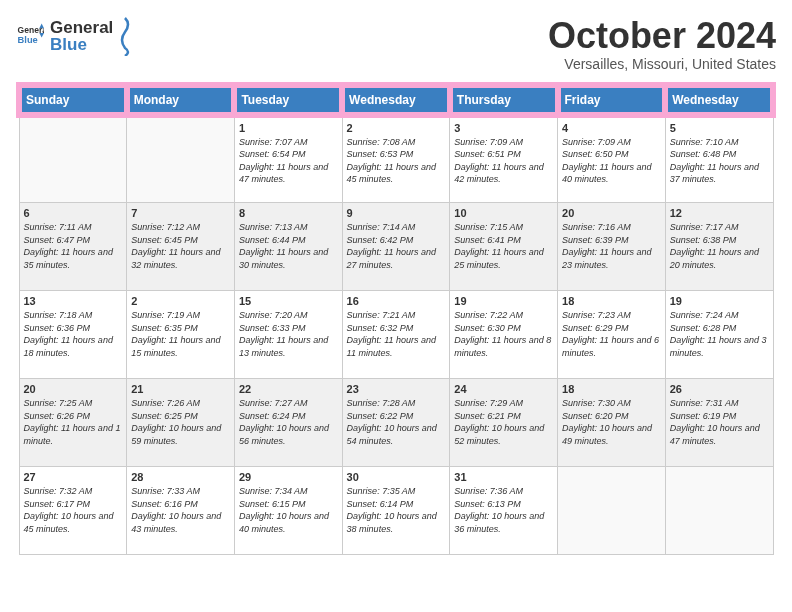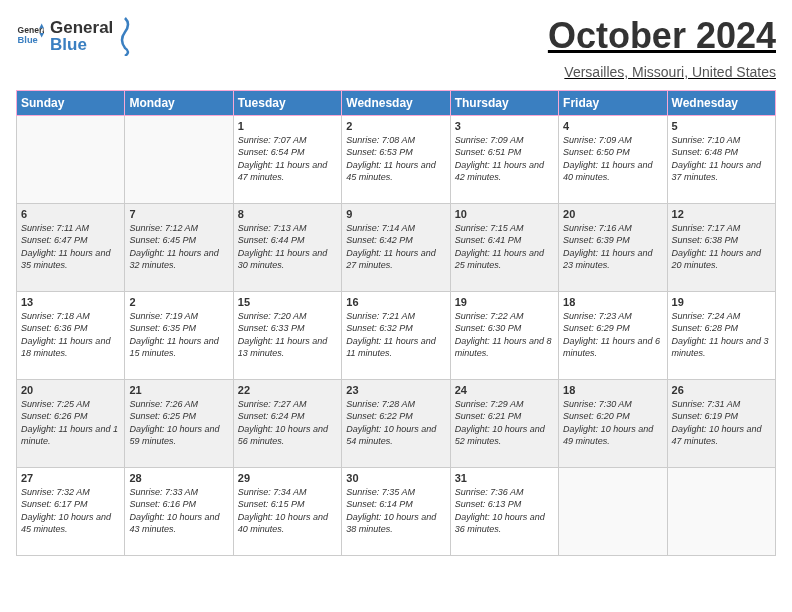--- a/index.html
+++ b/index.html
@@ -20,46 +20,44 @@
       display: flex;
       align-items: center;
     }
     .logo-icon {
       width: 28px;
       height: 28px;
       margin-right: 2px;
     }
     .title-section {
       text-align: right;
-      text-decoration: underline;
     }
     .month-title {
       font-size: 36px;
       font-weight: bold;
       color: #333;
       line-height: 1.1;
     }
     .location {
       font-size: 14px;
       color: #555;
-      margin-top: 8px;
     }
     table {
       width: 100%;
       border-collapse: collapse;
       table-layout: fixed;
     }
     thead tr th {
       background-color: #3a7fc1;
       color: #fff;
       font-size: 12px;
       font-weight: bold;
       padding: 5px 4px;
       text-align: left;
-      border: 1px solid #f9a8d4;
+      border: 6px solid #f9a8d4;
     }
     tbody tr td {
       border: 1px solid #ccc;
       vertical-align: top;
       padding: 4px 4px;
       font-size: 9.5px;
       color: #333;
       height: 88px;
       background: #fff;
     }

